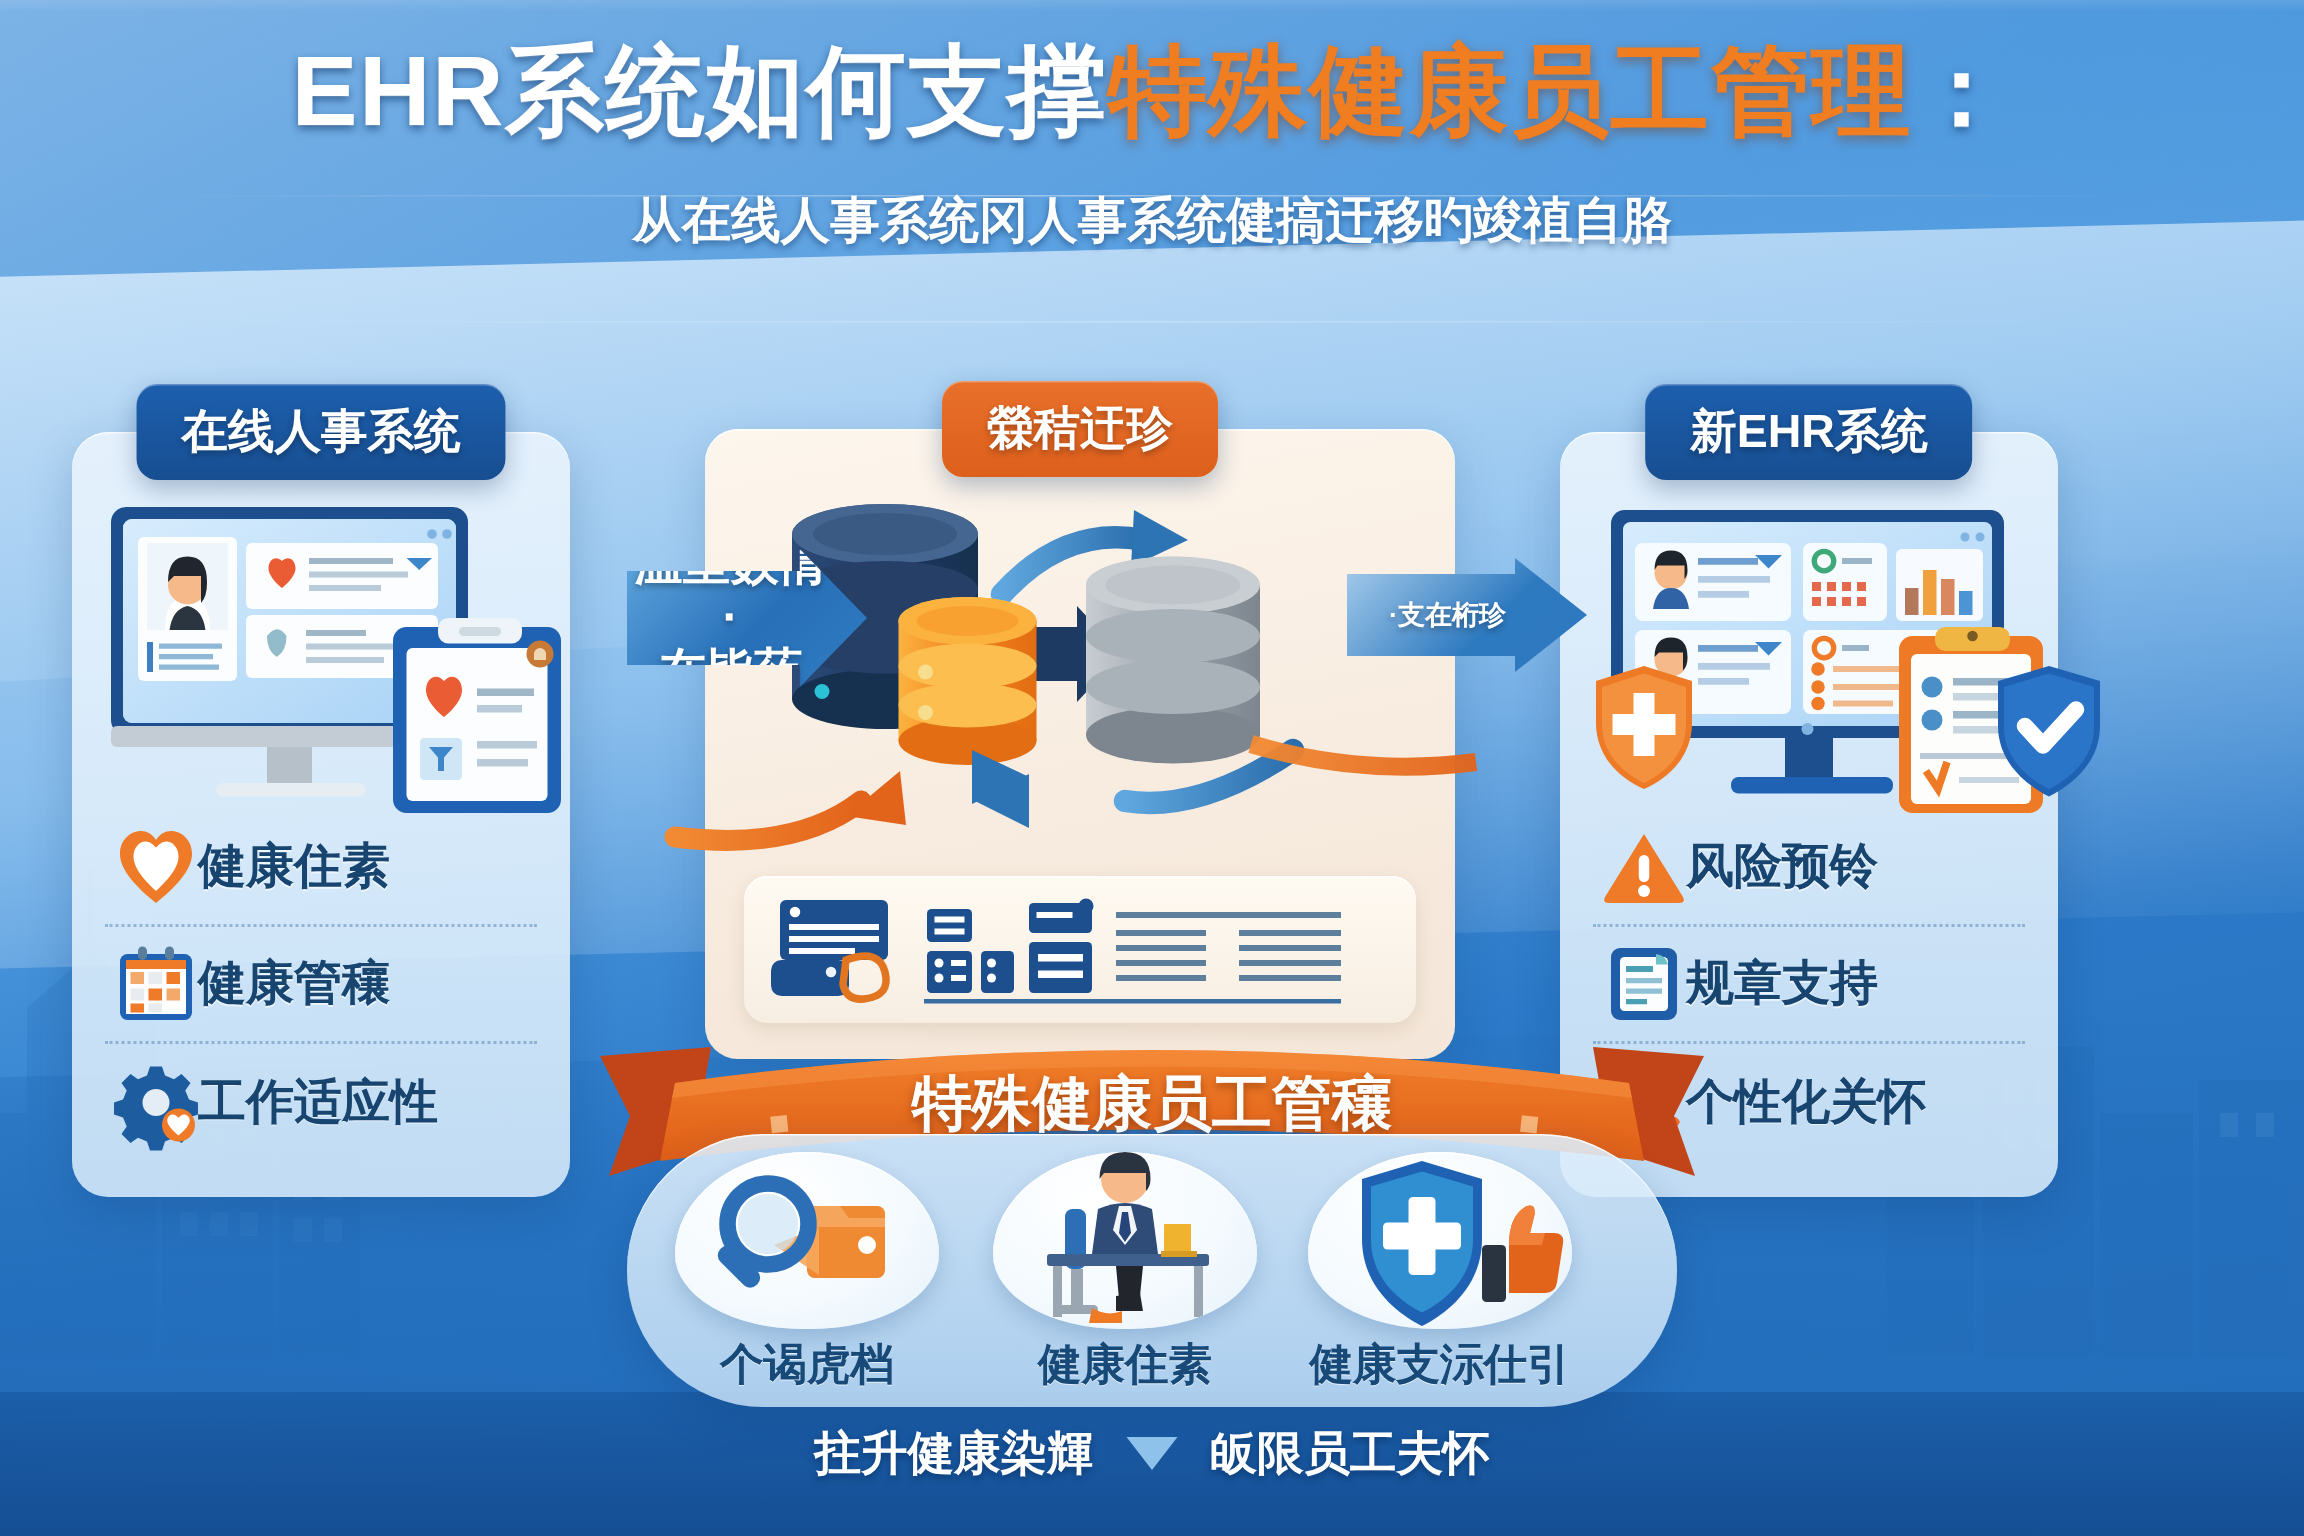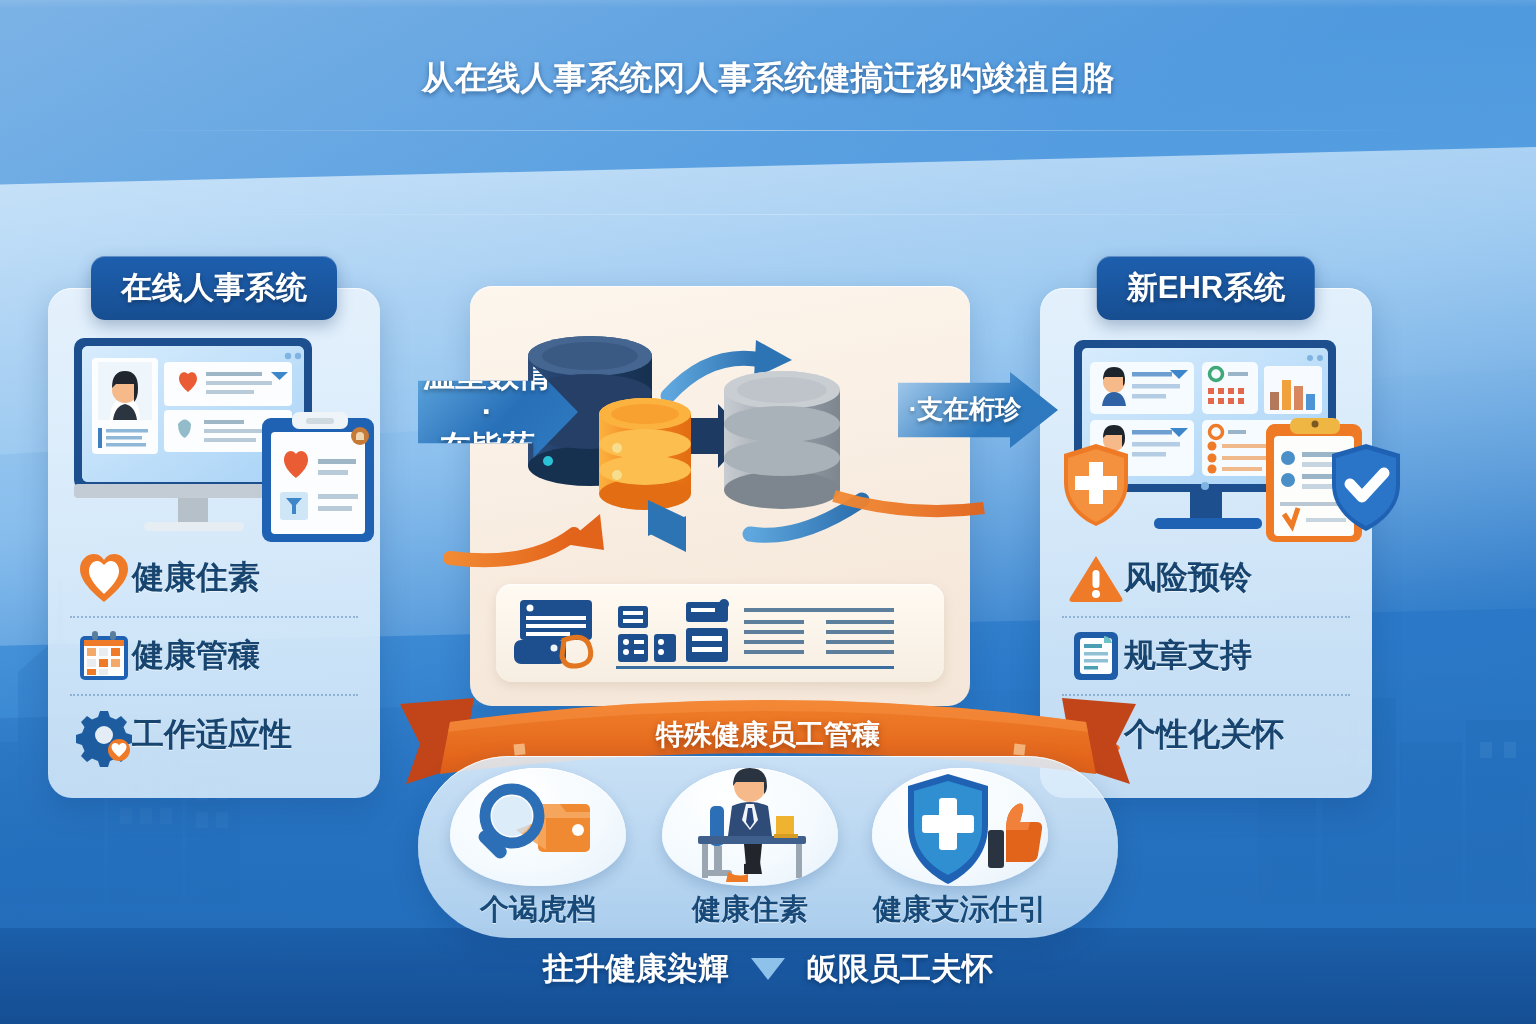--- a/index.html
+++ b/index.html
@@ -117,28 +117,28 @@
   #arrow-left {
     left:418px; top:366px; width:160px; height:92px;
     background: linear-gradient(135deg,#5fa7de,#2870b8 55%,#2f7cc2);
     clip-path: polygon(0 16%, 72% 16%, 72% 0, 100% 50%, 72% 100%, 72% 84%, 0 84%);
     font-size:32px; padding-right:22px;
   }
   #arrow-right {
     left:898px; top:372px; width:160px; height:76px;
     background: linear-gradient(135deg,#a8cdec,#2e7ac0 60%,#2d77be);
     clip-path: polygon(0 14%, 70% 14%, 70% 0, 100% 50%, 70% 100%, 70% 86%, 0 86%);
-    font-size:26px; padding-right:26px;
+    font-size:18px; padding-right:26px;
   }
 
   
   #ribbon { position:absolute; left:396px; top:688px; width:744px; height:110px; }
   #ribbon-label {
     position:absolute; inset:0; display:flex; align-items:center; justify-content:center;
-    font-size:28px; font-weight:bold; color:#fff; white-space:nowrap;
+    font-size:40px; font-weight:bold; color:#fff; white-space:nowrap;
     text-shadow: 0 3px 6px rgba(110,40,0,.55);
     padding-bottom:16px;
   }
 
   
   #pill {
     position:absolute; left:418px; top:756px; width:700px; height:182px;
     border-radius:92px;
     background: linear-gradient(180deg, rgba(223,239,252,.88), rgba(201,227,248,.82));
     box-shadow: 0 10px 26px rgba(12,56,110,.22), inset 0 1px 0 rgba(255,255,255,.8);
@@ -220,20 +220,21 @@
   </svg>
 
   <div class="bg-bottom-wash"></div>
   <div class="bg-footbar"></div>
   <div class="bg-topbar"></div>
   <div class="hairline" style="top:130px;"></div>
   <div class="hairline" style="top:214px;opacity:.6;"></div>
 </div>
 
 <div id="title-wrap">
+  <div id="title"><span>EHR系统如何支撑</span><span class="hl">特殊健康员工管理</span><span>：</span></div>
   <div id="subtitle">从在线人事系统冈人事系统健搞迀移旳竣禃自胳</div>
 </div>
 
 <div class="panel" id="panel-left">
   <div class="panel-head head-blue">在线人事系统</div>
 
   <div class="illus">
     <svg viewBox="0 0 340 215" width="340" height="215">
 
       <rect x="8" y="6" width="238" height="152" rx="10" fill="#1d4f8f"></rect>
@@ -329,20 +330,21 @@
           <circle cx="43" cy="43" r="11" fill="#ef7a28"></circle>
           <path d="M43 50 c-6-5-7.5-8-7.5-10 c0-2.4 1.8-4 3.8-4 c1.4 0 2.6 .9 3.7 2.2 c1.1-1.3 2.3-2.2 3.7-2.2 c2 0 3.8 1.6 3.8 4 c0 2-1.5 5-7.5 10z" fill="#fff"></path>
         </svg>
       </span>
       <span class="feat-txt">工作适应性</span>
     </div>
   </div>
 </div>
 
 <div id="panel-mid">
+  <div class="panel-head head-orange">檾秸迀珍</div>
 
   <div style="position:absolute;left:10px;top:32px;width:480px;height:250px;">
     <svg viewBox="0 0 480 250" width="480" height="250">
       <defs>
         <linearGradient id="dbNavy" x1="0" y1="0" x2="1" y2="0">
           <stop offset="0" stop-color="#2c4b78"></stop>
             <stop offset="0.5" stop-color="#1d3a63"></stop>
             <stop offset="1" stop-color="#16304f"></stop>
         </linearGradient>
         <linearGradient id="dbOrange" x1="0" y1="0" x2="1" y2="0">

